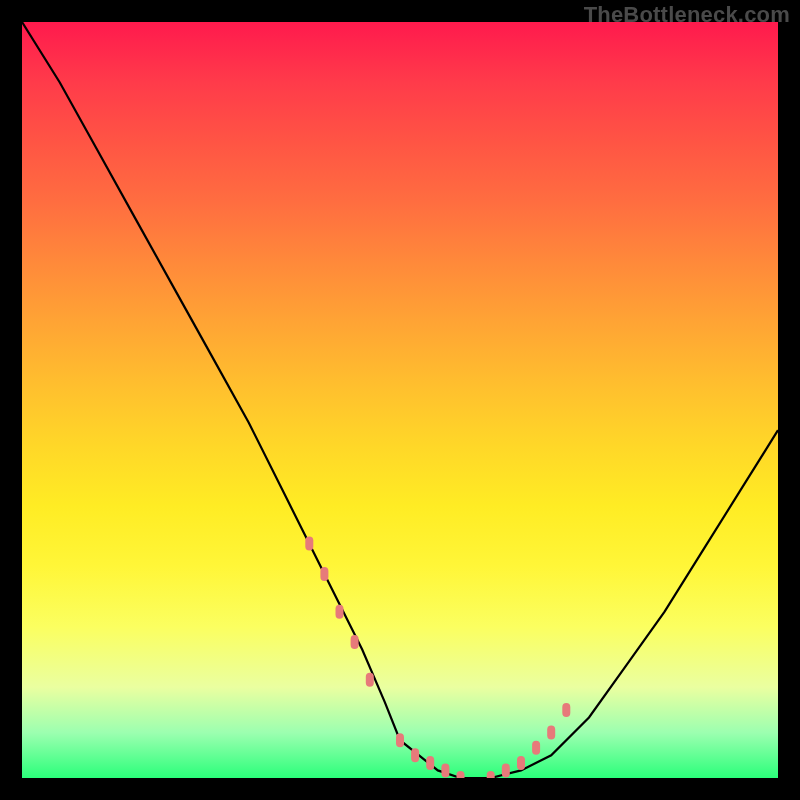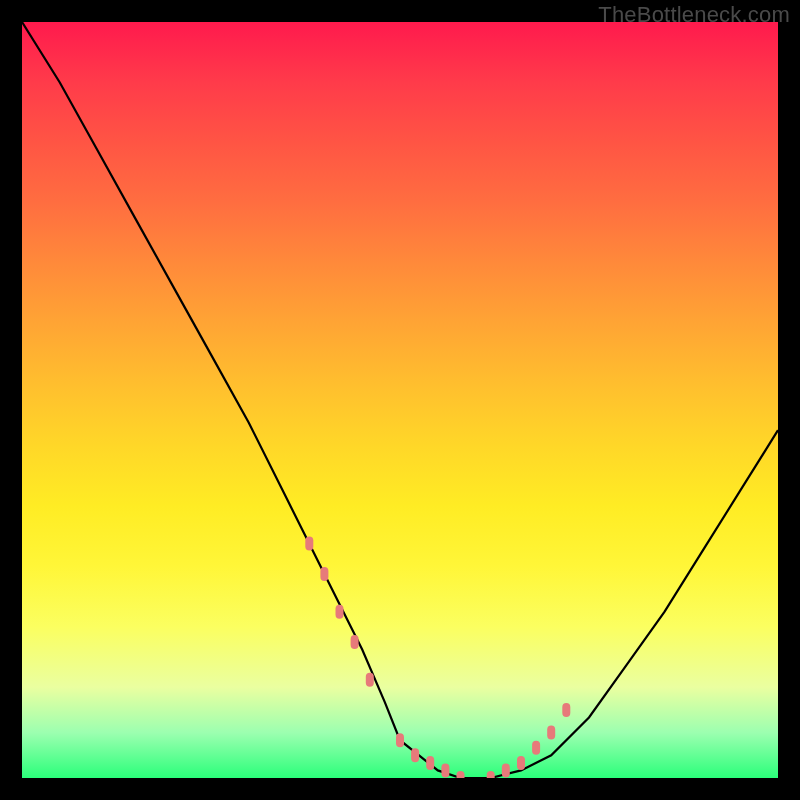--- a/index.html
+++ b/index.html
@@ -39,21 +39,21 @@
       #eaffa0 88%,
       #9cffb0 94%,
       #2bff7a 100%);
   }
   .watermark {
     position: absolute;
     top: 2px;
     right: 10px;
     color: #4a4a4a;
     font-size: 22px;
-    font-weight: 400;
+    font-weight: 700;
     letter-spacing: 0.2px;
     z-index: 10;
   }
   svg.curve {
     position: absolute;
     left: 0; top: 0;
     width: 756px;
     height: 756px;
     z-index: 5;
   }

